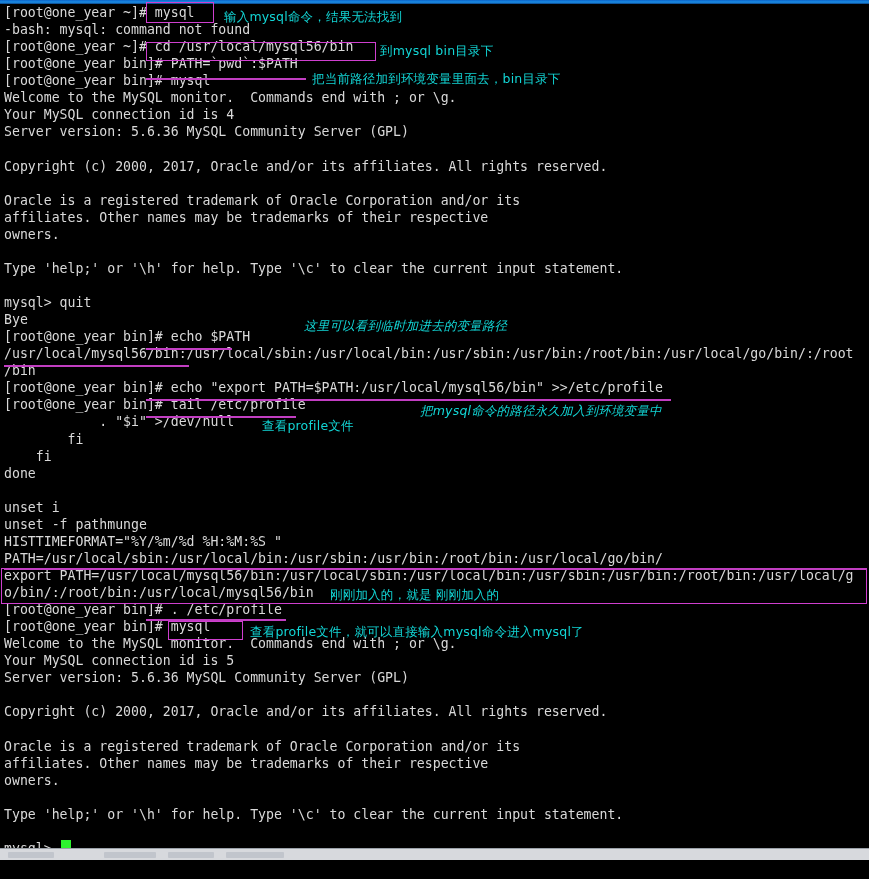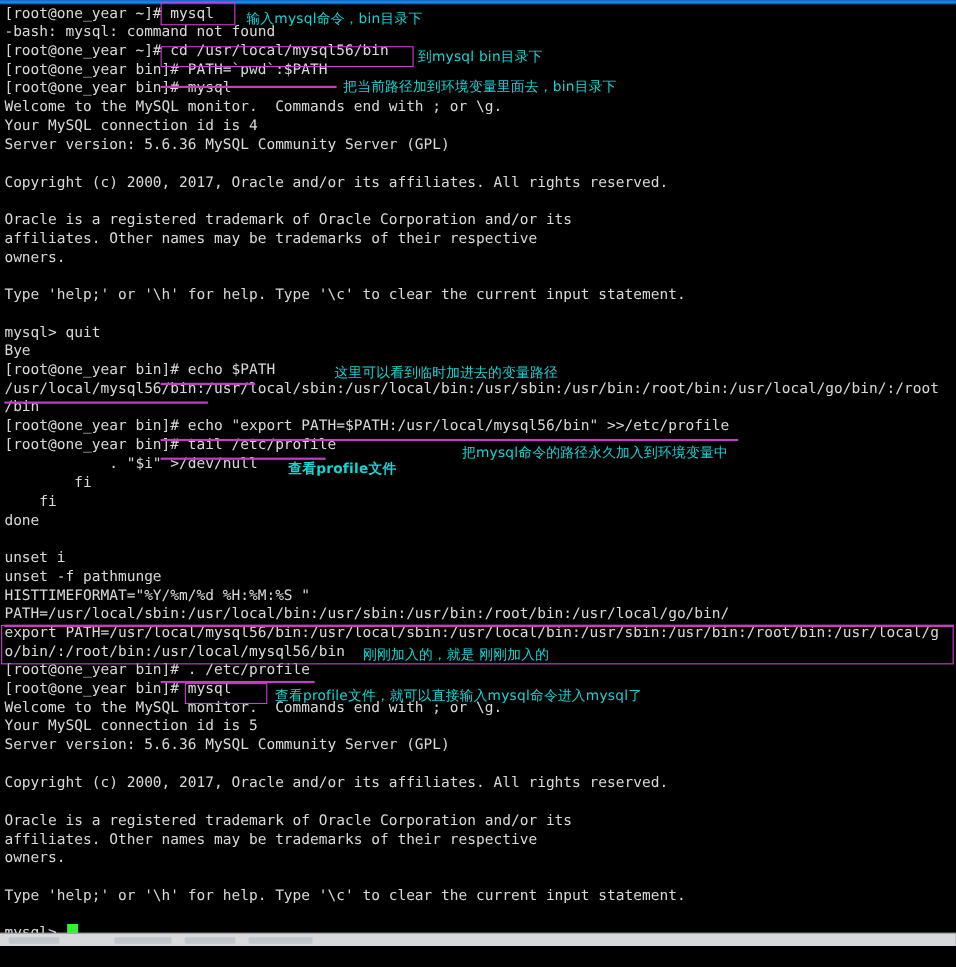--- a/index.html
+++ b/index.html
@@ -106,26 +106,26 @@
 </head>
 <body>
 
 <div id="screen">
 
   <div class="topbar"></div>
 
   <div class="term" id="term"><div class="line" style="top: 0px;">[root@one_year ~]# mysql</div><div class="line" style="top: 17.06px;">-bash: mysql: command not found</div><div class="line" style="top: 34.12px;">[root@one_year ~]# cd /usr/local/mysql56/bin</div><div class="line" style="top: 51.18px;">[root@one_year bin]# PATH=`pwd`:$PATH</div><div class="line" style="top: 68.24px;">[root@one_year bin]# mysql</div><div class="line" style="top: 85.3px;">Welcome to the MySQL monitor.  Commands end with ; or \g.</div><div class="line" style="top: 102.36px;">Your MySQL connection id is 4</div><div class="line" style="top: 119.42px;">Server version: 5.6.36 MySQL Community Server (GPL)</div><div class="line" style="top: 136.48px;"></div><div class="line" style="top: 153.54px;">Copyright (c) 2000, 2017, Oracle and/or its affiliates. All rights reserved.</div><div class="line" style="top: 170.6px;"></div><div class="line" style="top: 187.66px;">Oracle is a registered trademark of Oracle Corporation and/or its</div><div class="line" style="top: 204.72px;">affiliates. Other names may be trademarks of their respective</div><div class="line" style="top: 221.78px;">owners.</div><div class="line" style="top: 238.84px;"></div><div class="line" style="top: 255.9px;">Type 'help;' or '\h' for help. Type '\c' to clear the current input statement.</div><div class="line" style="top: 272.96px;"></div><div class="line" style="top: 290.02px;">mysql&gt; quit</div><div class="line" style="top: 307.08px;">Bye</div><div class="line" style="top: 324.14px;">[root@one_year bin]# echo $PATH</div><div class="line" style="top: 341.2px;">/usr/local/mysql56/bin:/usr/local/sbin:/usr/local/bin:/usr/sbin:/usr/bin:/root/bin:/usr/local/go/bin/:/root</div><div class="line" style="top: 358.26px;">/bin</div><div class="line" style="top: 375.32px;">[root@one_year bin]# echo "export PATH=$PATH:/usr/local/mysql56/bin" &gt;&gt;/etc/profile</div><div class="line" style="top: 392.38px;">[root@one_year bin]# tail /etc/profile</div><div class="line" style="top: 409.44px;">            . "$i" &gt;/dev/null</div><div class="line" style="top: 426.5px;">        fi</div><div class="line" style="top: 443.56px;">    fi</div><div class="line" style="top: 460.62px;">done</div><div class="line" style="top: 477.68px;"></div><div class="line" style="top: 494.74px;">unset i</div><div class="line" style="top: 511.8px;">unset -f pathmunge</div><div class="line" style="top: 528.86px;">HISTTIMEFORMAT="%Y/%m/%d %H:%M:%S "</div><div class="line" style="top: 545.92px;">PATH=/usr/local/sbin:/usr/local/bin:/usr/sbin:/usr/bin:/root/bin:/usr/local/go/bin/</div><div class="line" style="top: 562.98px;">export PATH=/usr/local/mysql56/bin:/usr/local/sbin:/usr/local/bin:/usr/sbin:/usr/bin:/root/bin:/usr/local/g</div><div class="line" style="top: 580.04px;">o/bin/:/root/bin:/usr/local/mysql56/bin</div><div class="line" style="top: 597.1px;">[root@one_year bin]# . /etc/profile</div><div class="line" style="top: 614.16px;">[root@one_year bin]# mysql</div><div class="line" style="top: 631.22px;">Welcome to the MySQL monitor.  Commands end with ; or \g.</div><div class="line" style="top: 648.28px;">Your MySQL connection id is 5</div><div class="line" style="top: 665.34px;">Server version: 5.6.36 MySQL Community Server (GPL)</div><div class="line" style="top: 682.4px;"></div><div class="line" style="top: 699.46px;">Copyright (c) 2000, 2017, Oracle and/or its affiliates. All rights reserved.</div><div class="line" style="top: 716.52px;"></div><div class="line" style="top: 733.58px;">Oracle is a registered trademark of Oracle Corporation and/or its</div><div class="line" style="top: 750.64px;">affiliates. Other names may be trademarks of their respective</div><div class="line" style="top: 767.7px;">owners.</div><div class="line" style="top: 784.76px;"></div><div class="line" style="top: 801.82px;">Type 'help;' or '\h' for help. Type '\c' to clear the current input statement.</div><div class="line" style="top: 818.88px;"></div><div class="line" style="top: 835.94px;">mysql&gt; </div></div>
 
   <div id="annotation-layer">
-      <div class="anno" style="left: 224px; top: 10px;">输入mysql命令，bin目录下</div>
+      <div class="anno" style="left: 224px; top: 10px;">输入mysql命令，结果无法找到</div>
       <div class="anno" style="left: 380px; top: 44px;">到mysql bin目录下</div>
       <div class="anno" style="left: 312px; top: 72px;">把当前路径加到环境变量里面去，bin目录下</div>
-      <div class="anno" style="left: 304px; top: 332px;">这里可以看到临时加进去的变量路径</div>
-      <div class="anno" style="left: 420px; top: 404px;">把mysql命令的路径永久加入到环境变量中</div>
-      <div class="anno" style="left: 262px; top: 419px; font-weight: bold;">查看profile文件</div>
+      <div class="anno" style="left: 304px; top: 319px; font-style: italic;">这里可以看到临时加进去的变量路径</div>
+      <div class="anno" style="left: 420px; top: 404px; font-style: italic;">把mysql命令的路径永久加入到环境变量中</div>
+      <div class="anno" style="left: 262px; top: 419px;">查看profile文件</div>
       <div class="anno" style="left: 330px; top: 588px;">刚刚加入的，就是 刚刚加入的</div>
       <div class="anno" style="left: 250px; top: 625px;">查看profile文件，就可以直接输入mysql命令进入mysql了</div>
     </div>
   <div id="highlight-layer">
       <div class="box" style="left: 146px; top: 2px; width: 68px; height: 21px;"></div>
       <div class="box" style="left: 146px; top: 42px; width: 230px; height: 19px;"></div>
       <div class="box" style="left: 1px; top: 568px; width: 866px; height: 36px;"></div>
       <div class="box" style="left: 168px; top: 621px; width: 75px; height: 19px;"></div>
     </div>
   <div id="underline-layer">

